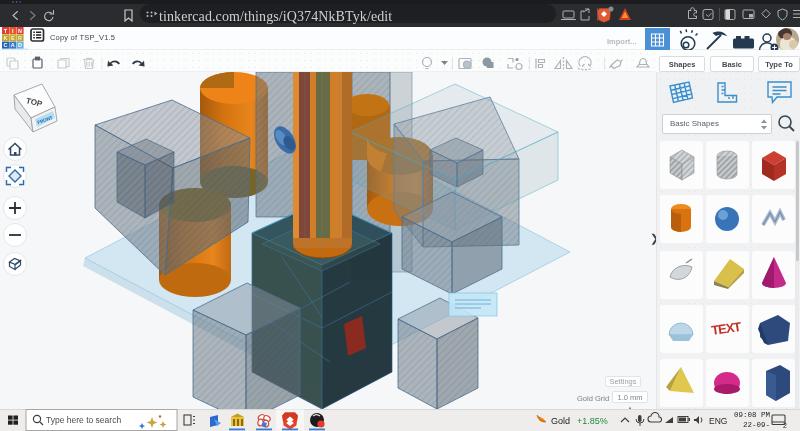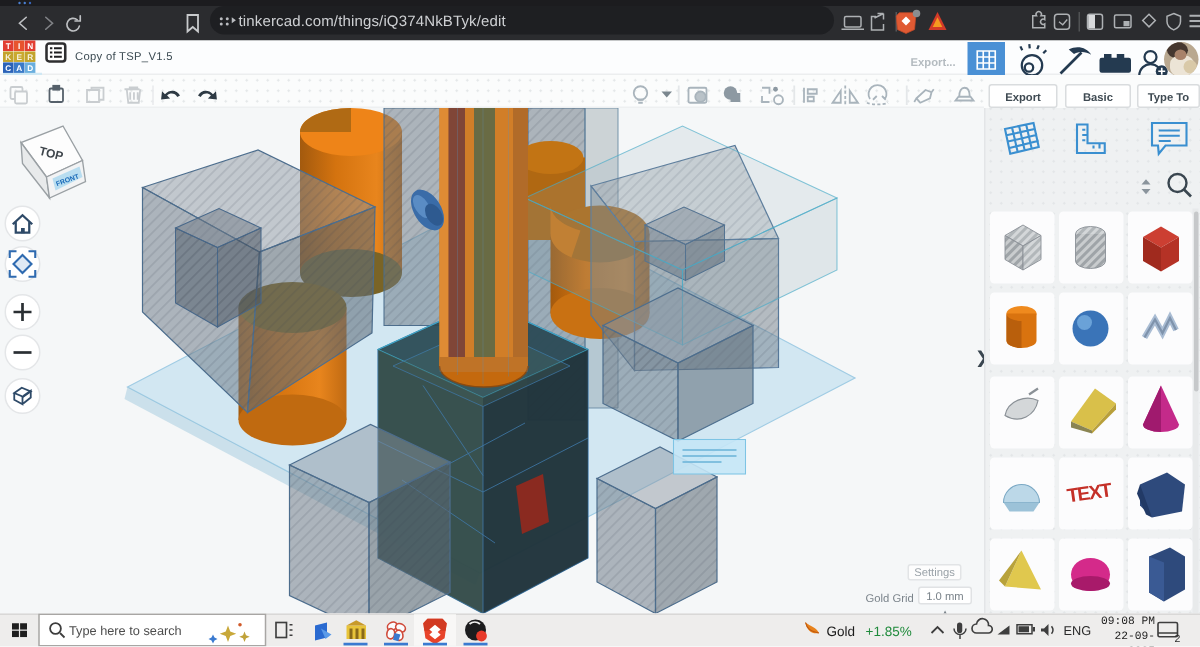--- a/index.html
+++ b/index.html
@@ -4,21 +4,21 @@
 <style>
 * { margin:0; padding:0; box-sizing:border-box; }
 html,body { width:800px; height:431px; overflow:hidden; font-family:"Liberation Sans", sans-serif; }
 #stage { position:relative; width:800px; height:431px; background:#f5f7f8; }
 .abs { position:absolute; }
 
 
 #browser { left:0; top:0; width:800px; height:27px; background:#2b2c2f; }
 #browser .topstrip { left:0; top:0; width:800px; height:4px; background:#1c1c1f; }
 #urlbar { left:140px; top:4px; width:416px; height:19px; background:#1e1f22; border-radius:10px; }
-#urltext { left:159px; top:9px; color:#ced0d3; font-size:10px; letter-spacing:0.1px; }
+#urltext { left:159px; top:9px; color:#ced0d3; font-size:14px; letter-spacing:0.1px;font-family:Liberation Serif, serif; }
 
 
 #tchead { left:0; top:27px; width:800px; height:23px; background:#fcfdfe; border-bottom:1px solid #eceeef; }
 #docname { left:50px; top:33px; font-size:7.5px; font-weight:normal; color:#3b4a52; letter-spacing:0.2px; }
 #saving { left:607px; top:37px; font-size:7.5px; color:#b4bbc0; font-weight:bold; }
 #gridbtn { left:645px; top:28px; width:24.5px; height:23px; background:#4a90d5; }
 
 
 #tcbar { left:0; top:50px; width:800px; height:22px; background:#fbfcfc; border-bottom:1px solid #eef0f1;
   background-image:radial-gradient(#e3e6e8 0.7px, transparent 0.7px); background-size:7px 7px; }
@@ -116,21 +116,21 @@
         <text x="12.8" y="21.2" fill="#fff">A</text>
       <rect x="16.6" y="15.6" width="7" height="7" fill="#6aaede"></rect>
         <text x="20.1" y="21.2" fill="#fff">D</text>
     </g>
   </svg>
   <svg class="abs f" width="18" height="16" style="left:30px;top:28px">
     <rect x="1" y="1" width="12.5" height="12" rx="1.8" fill="#fff" stroke="#2e2e30" stroke-width="1.7"></rect>
     <path d="M3.3 4.2 h1.6 M6 4.2 h5.2 M3.3 7 h1.6 M6 7 h5.2 M3.3 9.8 h1.6 M6 9.8 h5.2" stroke="#1e1e20" stroke-width="1.4"></path>
   </svg>
   <div class="abs" id="docname">Copy of TSP_V1.5</div>
-  <div class="abs" id="saving">Export...</div>
+  <div class="abs" id="saving">Import...</div>
   <div class="abs" id="gridbtn"></div>
   <svg class="abs f" width="160" height="28" style="left:645px;top:27px">
     <g stroke="#fff" stroke-width="1.1" fill="none">
       <path d="M6.5 7 h12 v12 h-12 z M10.5 7 v12 M14.5 7 v12 M6.5 11 h12 M6.5 15 h12"></path>
     </g>
     <g stroke="#243a50" stroke-width="1.5" fill="none">
       <circle cx="43" cy="16.5" r="6.8"></circle>
       <circle cx="41" cy="18" r="2.8"></circle>
       <path d="M36.5 6.5 l-1.2 -2.6 M41.5 5.2 l-0.3 -2.8 M46.5 5.8 l1 -2.6 M50.5 8.5 l2 -2"></path>
       <path d="M62 22 L76 8" stroke-width="1.8"></path>
@@ -375,30 +375,31 @@
 
   <div class="abs" style="left:605px;top:376px;width:36px;height:11px;background:#fdfdfd;border:1px solid #e2e4e6;border-radius:2px;font-size:7.5px;color:#9aa2a8;text-align:center;line-height:10px;">Settings</div>
   <div class="abs" style="left:577px;top:394px;font-size:7.5px;color:#7a838a;">Gold Grid</div>
   <div class="abs" style="left:612px;top:391px;width:36px;height:12px;background:#fff;border:1px solid #e0e2e4;border-radius:2px;font-size:7.5px;color:#7a838a;text-align:center;line-height:11px;">1.0 mm ▲</div>
 
   <div class="abs" id="rpanel"></div>
   <div class="abs" id="btnrow"></div>
   <div class="abs" id="iconarea"></div>
   <div class="abs" style="left:795px;top:139px;width:4px;height:270px;background:#e8eaeb"></div>
   <div class="abs" style="left:795.5px;top:141px;width:3px;height:120px;background:#c6c8ca;border-radius:2px"></div>
-  <div class="tbtn" style="left:659px;width:46px;">Export</div>
+  <div class="tbtn" style="left:659px;width:46px;">Shapes</div>
   <div class="tbtn" style="left:710px;width:44px;">Basic</div>
   <div class="tbtn" style="left:758px;width:42px;">Type To</div>
   <svg class="abs f" width="144" height="56" style="left:656px;top:78px">
     <g stroke="#3a8fd0" stroke-width="1.4" fill="none">
       <path d="M14 8 l19 -4 3.5 16 -19 4.5 z M18.7 7 l3.8 16.5 M23.4 6 l3.8 16.5 M28.1 5 l3.8 16.5 M15 12.2 l19.5 -4.4 M16 16.4 l19.5 -4.6 M17 20.6 l19.5 -4.8"></path>
       <path d="M62 5 h7 v12.5 h11.5 v6.5 h-18.5 z M65.5 8.5 h2 M65.5 12 h3.5 M65.5 15.5 h2 M73 21 v-2 M77 21 v-3.5"></path>
       <path d="M112 4 h23 v15 h-14 l-4.5 5.5 -0.5 -5.5 h-4 z M116.5 9 h14 M116.5 12.5 h14 M116.5 16 h8"></path>
     </g>
   </svg>
+  <div class="abs" id="shapesel">Basic Shapes</div>
   <svg class="abs f" width="14" height="14" style="left:758px;top:118px">
     <path d="M3 5 l3 -3.5 3 3.5 z M3 8 l3 3.5 3 -3.5 z" fill="#8a949c"></path>
   </svg>
   <svg class="abs f" width="22" height="22" style="left:776px;top:113px">
     <circle cx="9" cy="9" r="6" fill="none" stroke="#3a4650" stroke-width="1.6"></circle>
     <path d="M13.5 13.5 l4.5 4.5" stroke="#3a4650" stroke-width="1.8"></path>
   </svg>
 
   <svg class="abs f" width="144" height="270" style="left:656px;top:139px">
 

